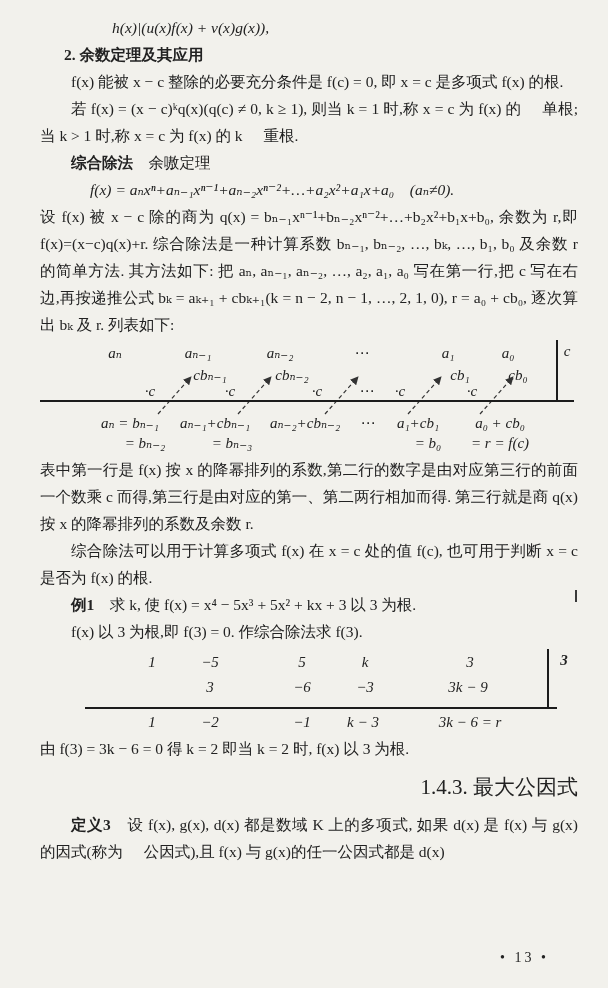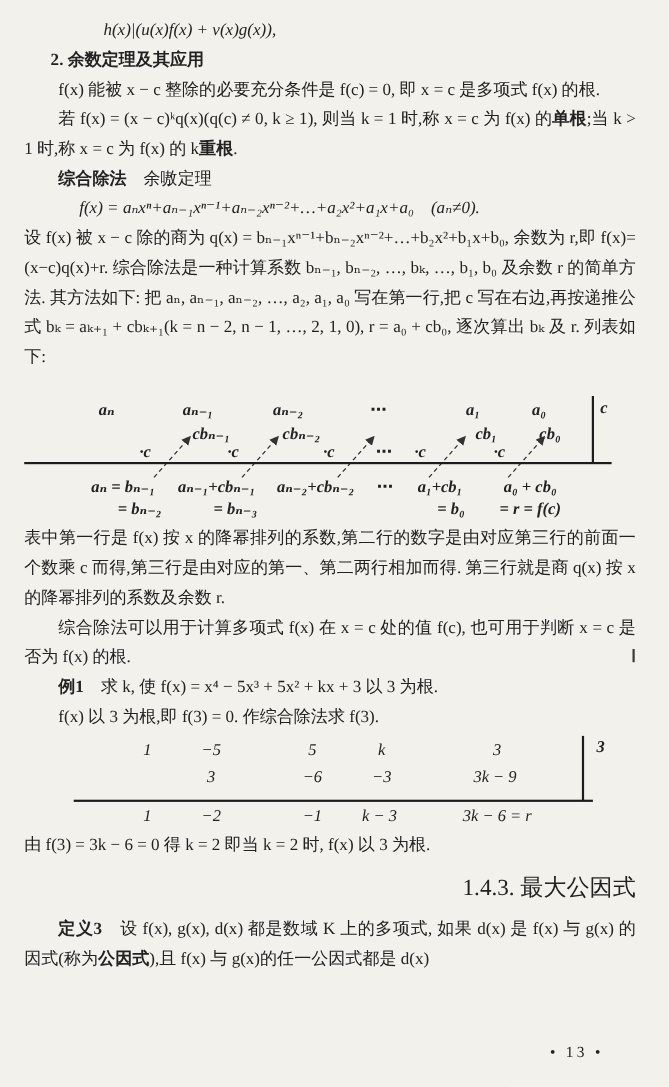--- a/index.html
+++ b/index.html
@@ -6,33 +6,33 @@
   .page {
     position:relative;
     width:608px; height:988px;
     background:#f2f1ec;
     overflow:hidden;
     font-family:"Liberation Serif","DejaVu Serif","DejaVu Sans",serif;
     color:#222;
   }
   .content {
     position:absolute; inset:0;
-    padding:14px 30px 0 22px;
+    padding:14px 30px 0 40px;
     box-sizing:border-box;
   }
   p { margin:0; font-size:15.5px; line-height:27px; text-align:justify; }
   .indent { text-indent:2em; }
   .lbl { font-weight:bold; }
-  .bold { font-weight:bold; }
+  .bold { font-weight:normal;margin-left:21px; }
   .formula-top { text-indent:72px; font-style:italic; text-align:left; }
   .h2 { padding-left:24px; font-weight:700; text-align:left; }
   .formula-line { text-indent:50px; font-style:italic; text-align:left; }
 
   
-  .synth { position:relative; height:118px; margin:20px 0 0 0;font-weight:bold; }
+  .synth { position:relative; height:118px; margin:0 0 0 0; }
   .synth .cell {
     position:absolute; transform:translateX(-50%);
     font-style:italic; font-size:15px; white-space:nowrap; line-height:18px;
   }
   .synth .rule { position:absolute; left:0; top:62px; width:534px; border-top:2px solid #1c1c1c; }
   .synth .vbar { position:absolute; left:516px; top:2px; height:61px; border-left:2px solid #1c1c1c; }
   .synth .arrows { position:absolute; left:0; top:34px; width:540px; height:46px; }
   .mult { font-size:13px; }
 
   

